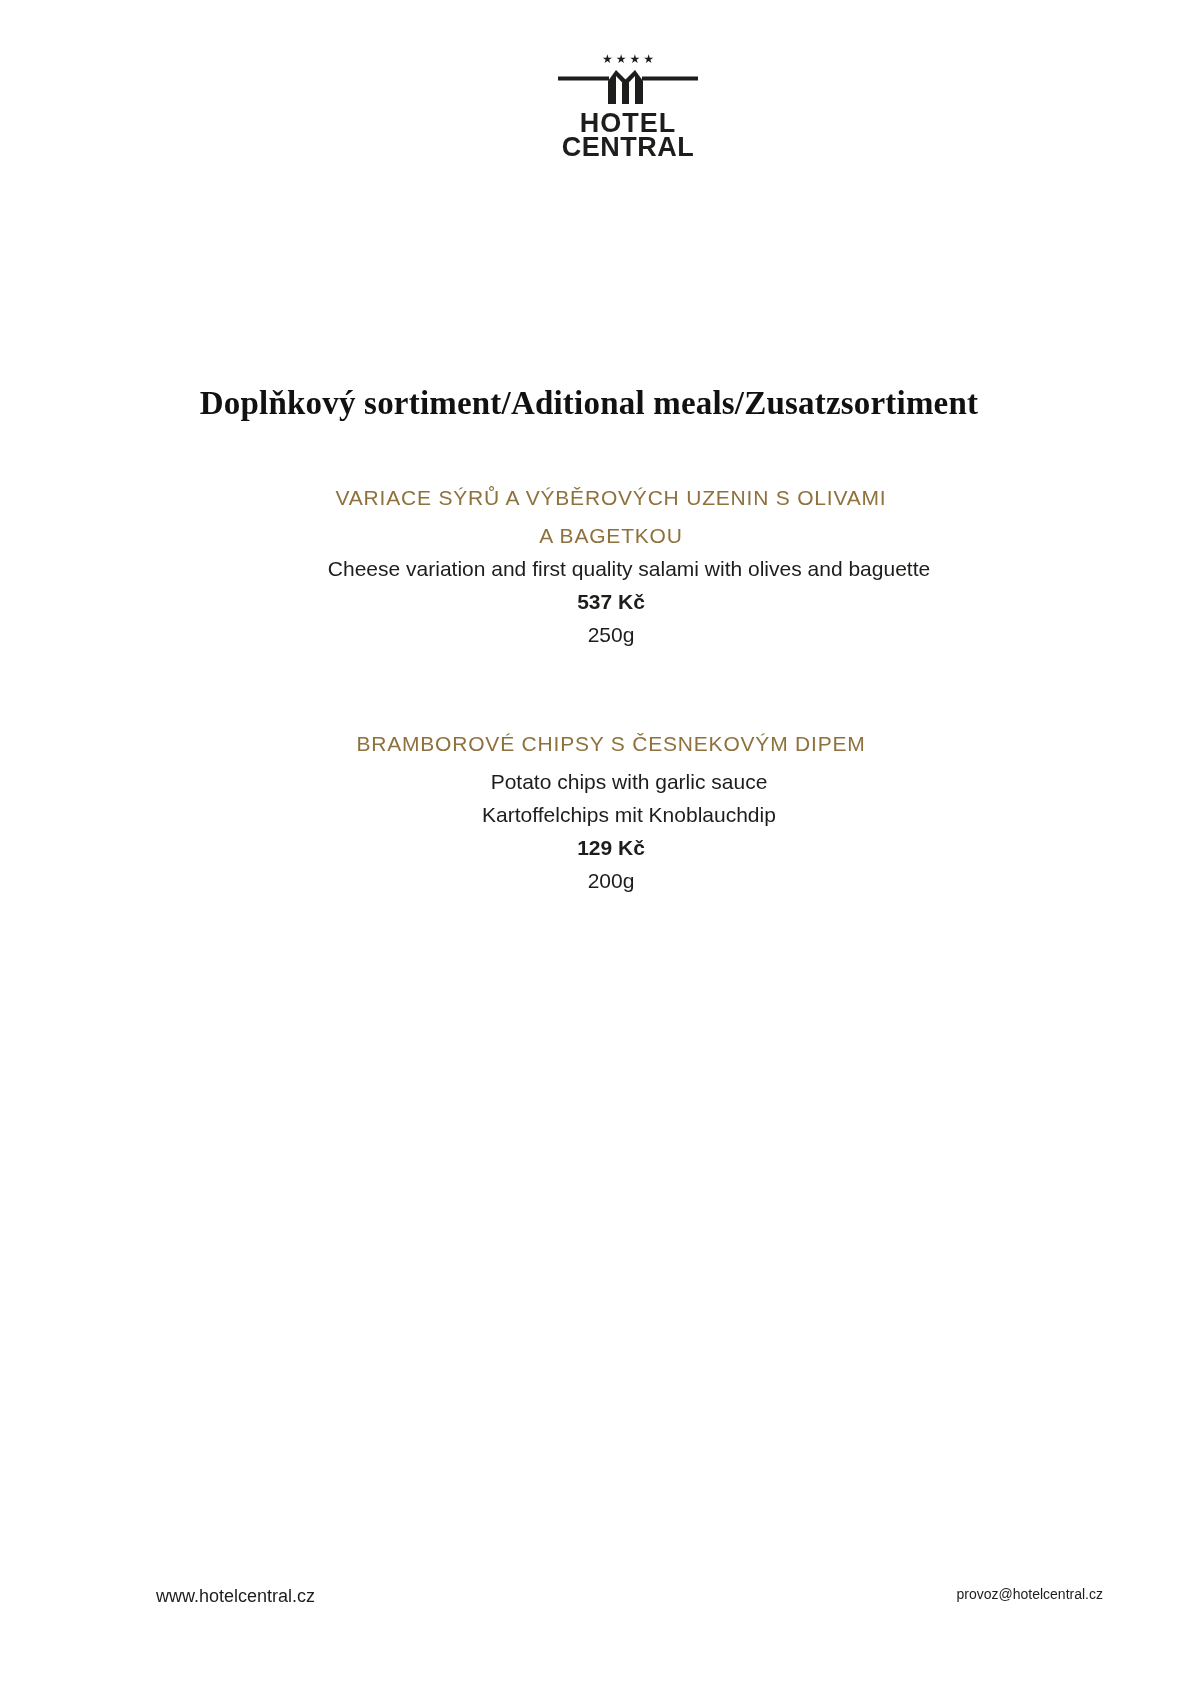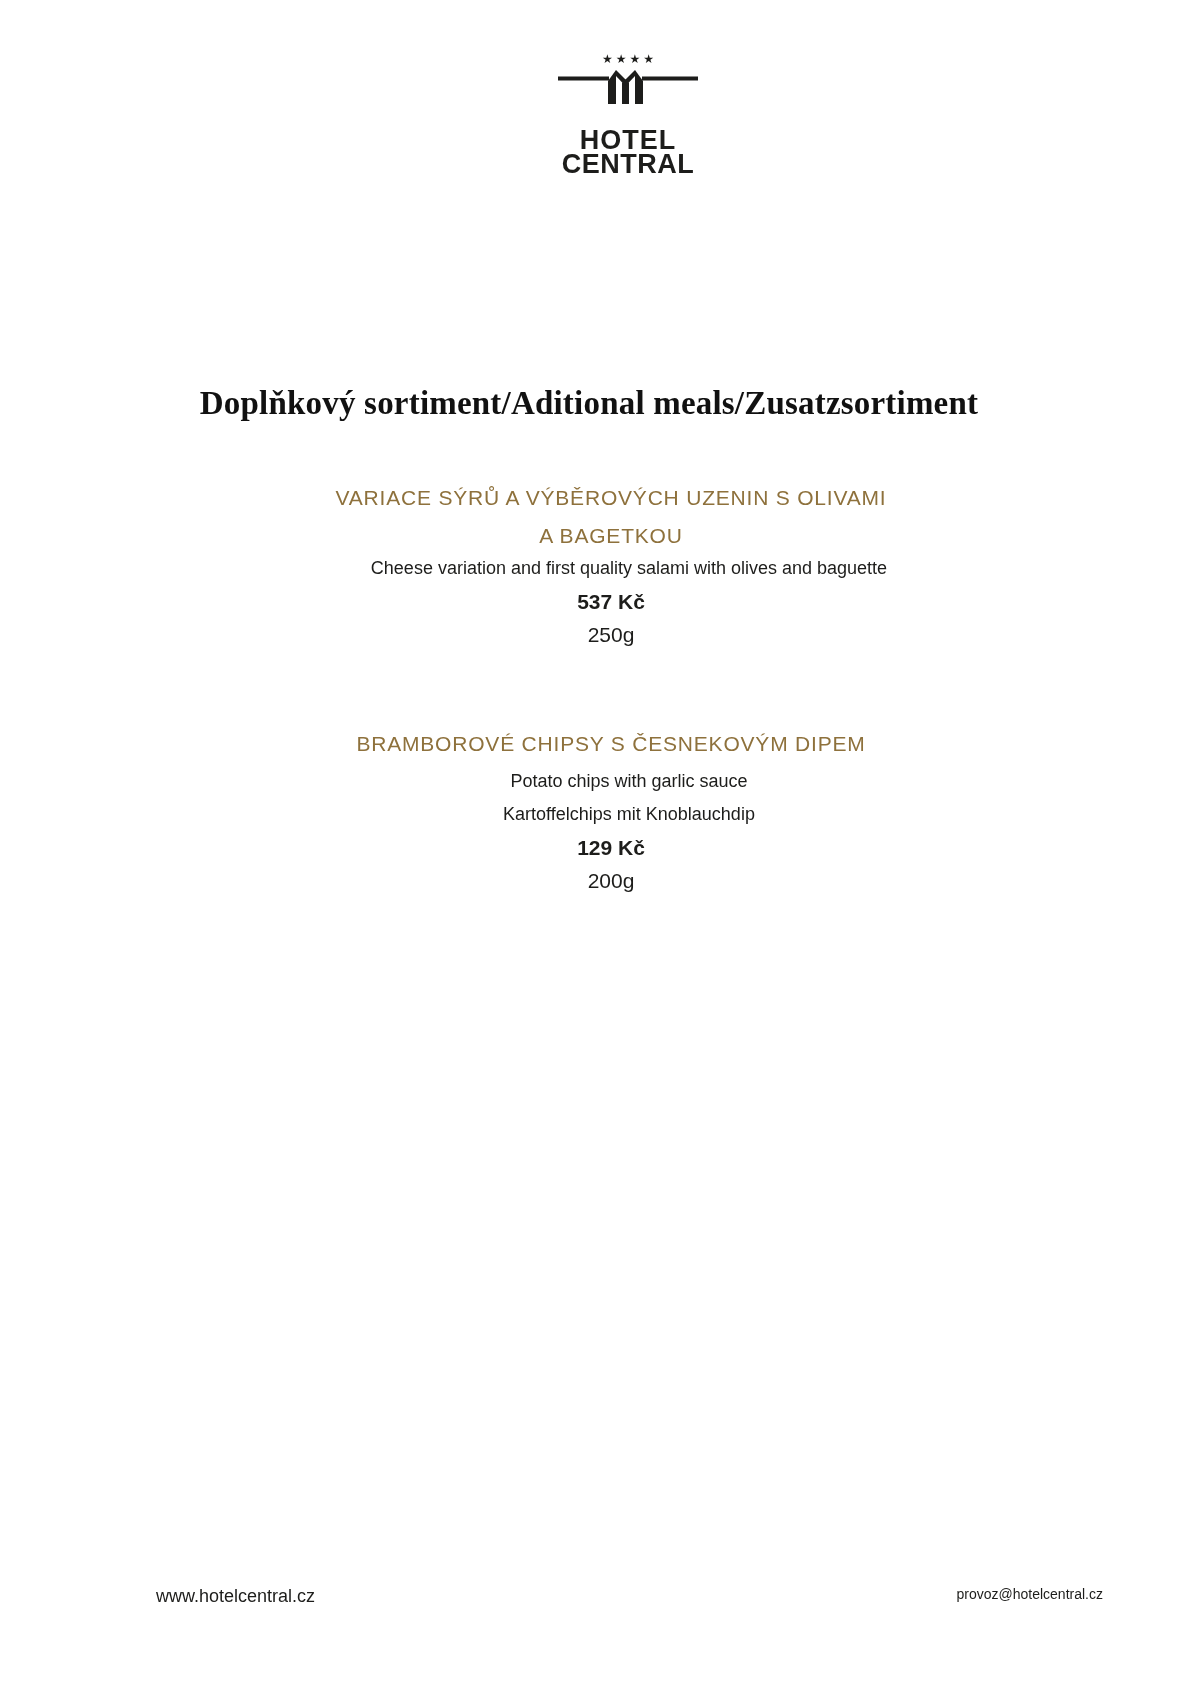--- a/index.html
+++ b/index.html
@@ -29,21 +29,21 @@
   .logo-stars {
     font-size: 12px;
     line-height: 14px;
     letter-spacing: 3px;
     text-indent: 3px;
     color: #1d1d1b;
     white-space: nowrap;
   }
   .logo-mark { margin-top: 1px; display: block; }
   .logo-hotel {
-    margin-top: 21px;
+    margin-top: 4px;
     font-size: 27px;
     font-weight: bold;
     letter-spacing: 1px;
     line-height: 24px;
     white-space: nowrap;
   }
   .logo-central {
     font-size: 27px;
     font-weight: bold;
     letter-spacing: 0.5px;
@@ -76,21 +76,21 @@
   }
   .menu-item .line { line-height: 33px; white-space: nowrap; }
   .item-1 { top: 481px; }
   .item-2 { top: 727px; }
   .item-heading {
     color: #8e713c;
     font-size: 21px;
     letter-spacing: 0.8px;
   }
   .item-heading.first { margin-bottom: 5px; }
-  .item-desc { font-size: 18px; color: #1d1d1b; margin-left: 36px; }
+  .item-desc { font-size: 21px; color: #1d1d1b; margin-left: 36px; }
   .item-price { font-size: 21px; font-weight: bold; color: #1d1d1b; }
   .item-weight { font-size: 21px; color: #1d1d1b; }
 
   
   .footer-left {
     position: absolute;
     top: 1586px;
     left: 156px;
     font-size: 18px;
     color: #1d1d1b;

